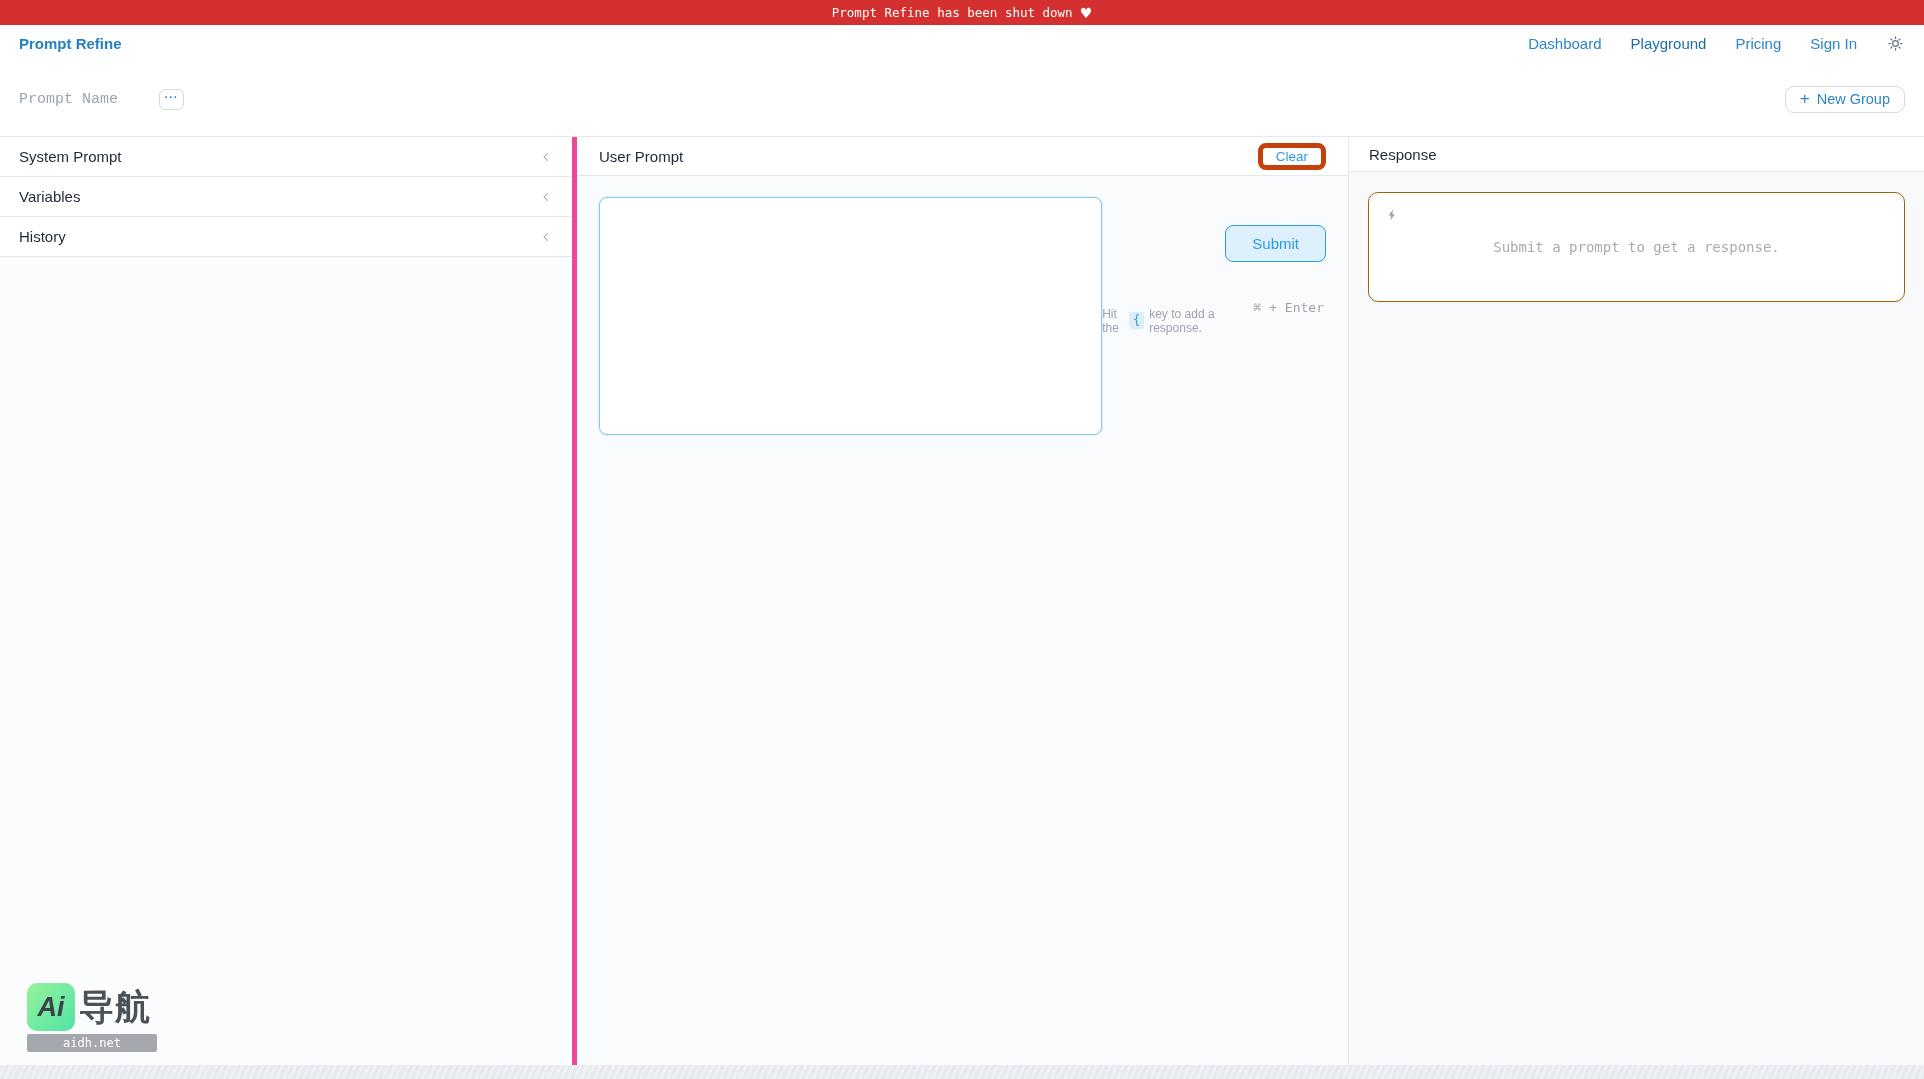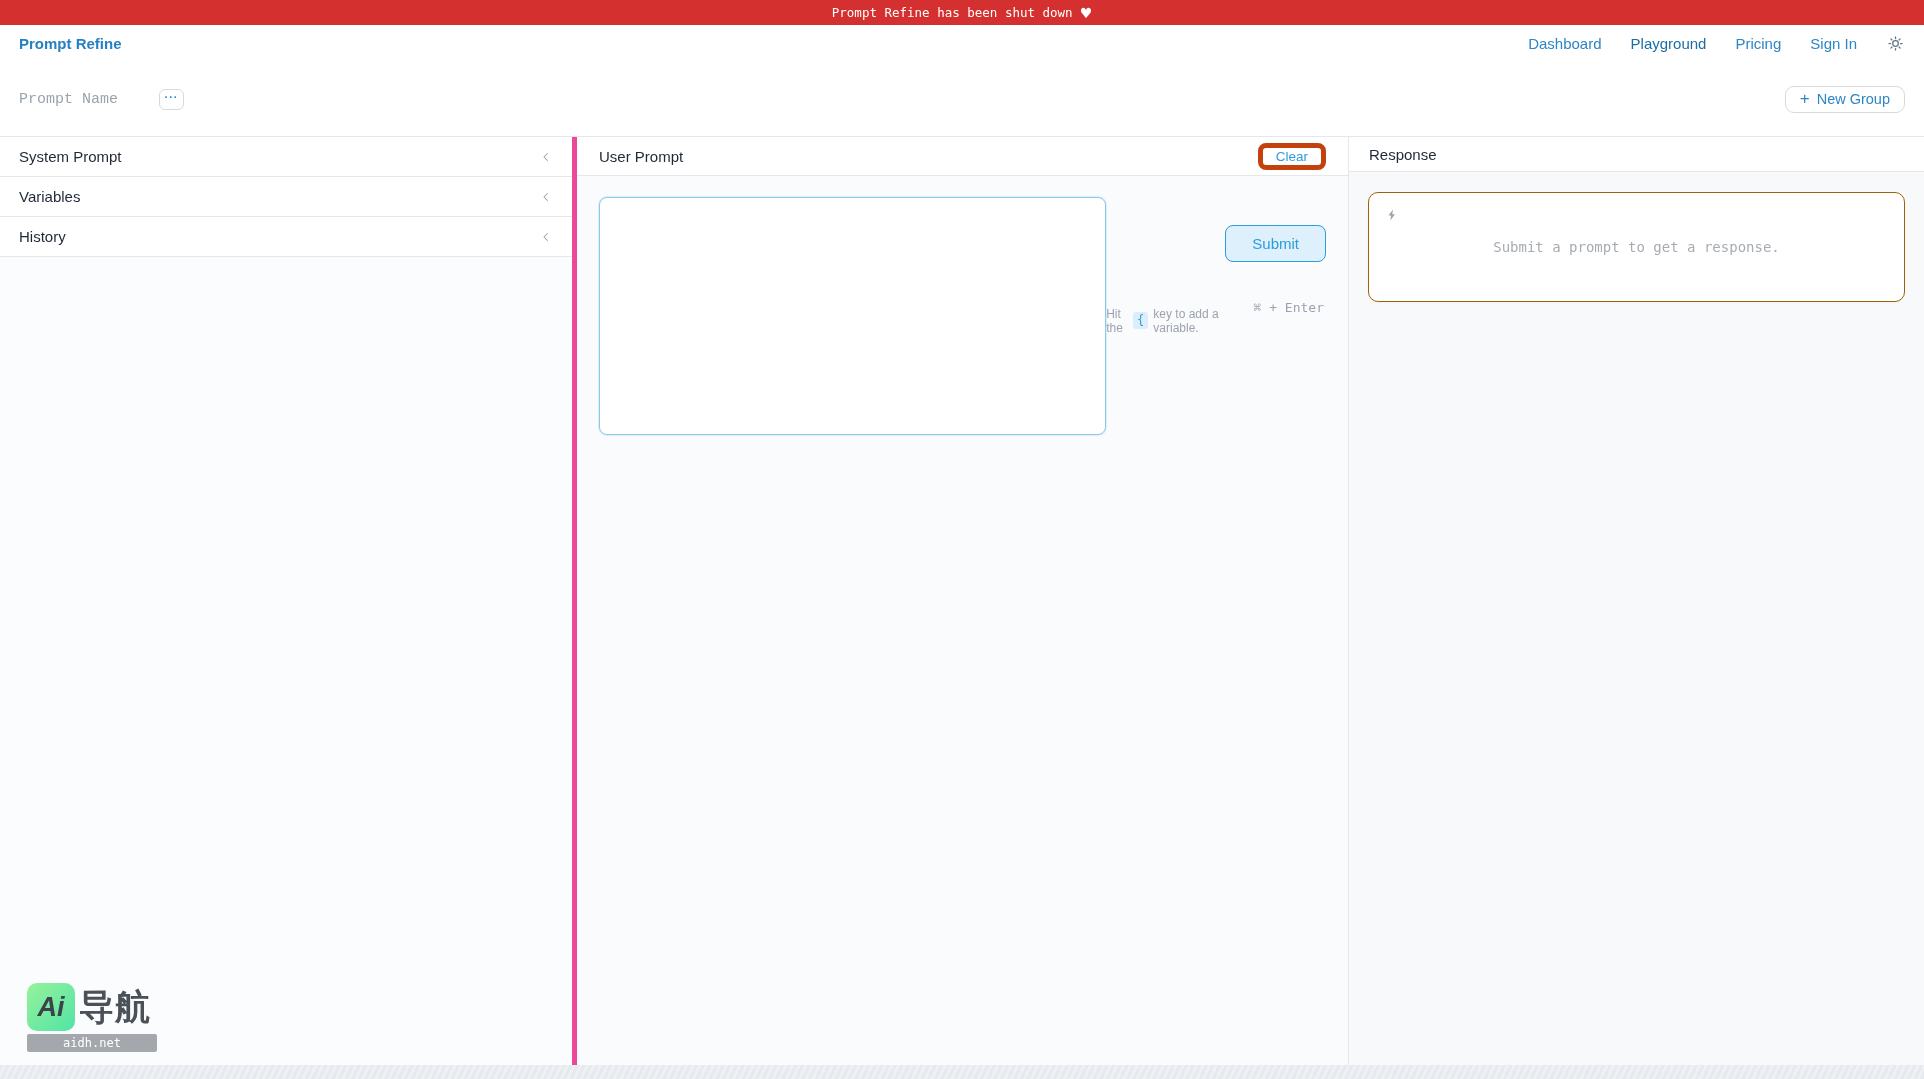--- a/index.html
+++ b/index.html
@@ -215,21 +215,21 @@
     <div class="middle">
       <div class="panel-head">
         <span class="panel-title">User Prompt</span>
         <button class="clear-btn">Clear</button>
       </div>
       <div class="middle-body">
         <textarea class="prompt-textarea" style=""></textarea>
         <div class="hint">
           <span>Hit the</span>
           <span class="kbd">{</span>
-          <span>key to add a variable.</span>
+          <span>key to add a response.</span>
         </div>
         <div class="submit-wrap">
           <button class="submit-btn">Submit</button>
           <div class="shortcut">⌘ + Enter</div>
         </div>
       </div>
     </div>
 
     <div class="rightpanel">
       <div class="panel-head">

